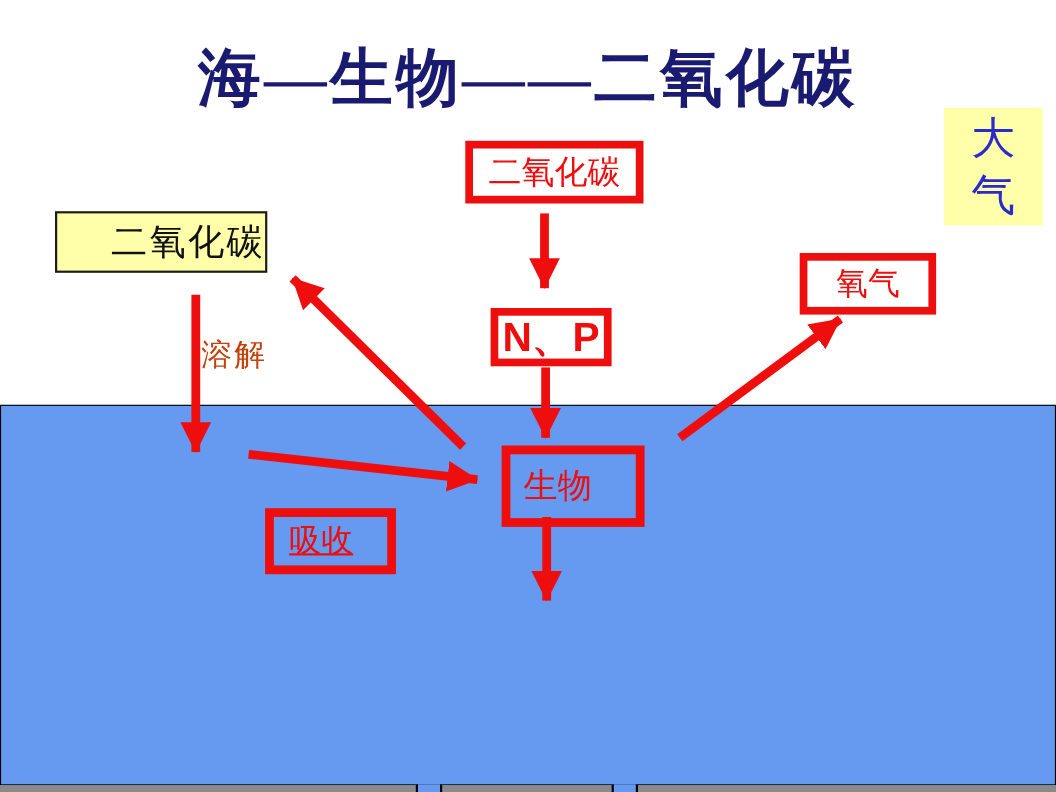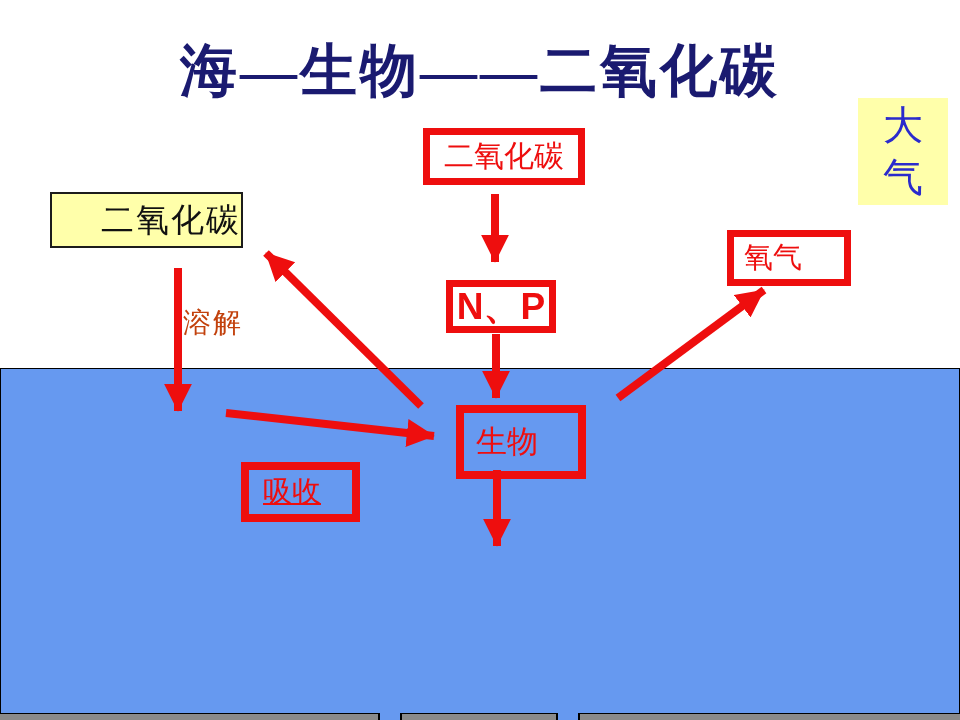--- a/index.html
+++ b/index.html
@@ -16,21 +16,21 @@
     background:#6699f0;border:1px solid #000;box-sizing:border-box;
   }
   .bottom-bar{position:absolute;left:0;top:714px;width:960px;height:6px;background:#8a8a8a;}
   .notch{position:absolute;top:713px;height:7px;width:20px;background:#6699f0;border-left:2px solid #000;border-right:2px solid #000;}
   .notch.n1{left:378px;}
   .notch.n2{left:556px;}
   .box{position:absolute;display:flex;align-items:center;box-sizing:border-box;}
   .red-frame{border:7px solid #ee0e0e;color:#ee0e0e;}
   .box-atmo-dust{left:423px;top:128px;width:162px;height:57px;background:#ffffff;justify-content:center;font-size:30px;}
   .box-co2{left:50px;top:192px;width:193px;height:56px;background:#ffffaa;border:2px solid #1c1c1c;color:#111111;justify-content:flex-end;font-size:33px;letter-spacing:2px;}
-  .box-oxygen{left:727px;top:230px;width:124px;height:56px;background:#ffffff;font-size:29px;padding-left:10px;}
+  .box-oxygen{left:727px;top:230px;width:124px;height:56px;background:#ffffff;font-size:29px;padding-left:26px;}
   .box-np{left:446px;top:280px;width:110px;height:53px;background:#ffffff;justify-content:center;
     font-family:"Liberation Sans","DejaVu Sans",sans-serif;font-weight:bold;font-size:37px;}
   .box-biology{left:456px;top:405px;width:130px;height:74px;border-width:8px;font-size:31px;padding-left:12px;}
   .box-absorb{left:241px;top:462px;width:119px;height:60px;border-width:8px;font-size:29px;padding-left:14px;text-decoration:underline;}
   .box-sediment{left:512px;top:504px;width:146px;height:58px;font-size:29px;padding-left:8px;white-space:pre;}
   .atmosphere-panel{
     position:absolute;left:858px;top:98px;width:90px;height:107px;background:#ffffaa;
     display:flex;align-items:center;justify-content:center;
   }
   .atmosphere-text{

